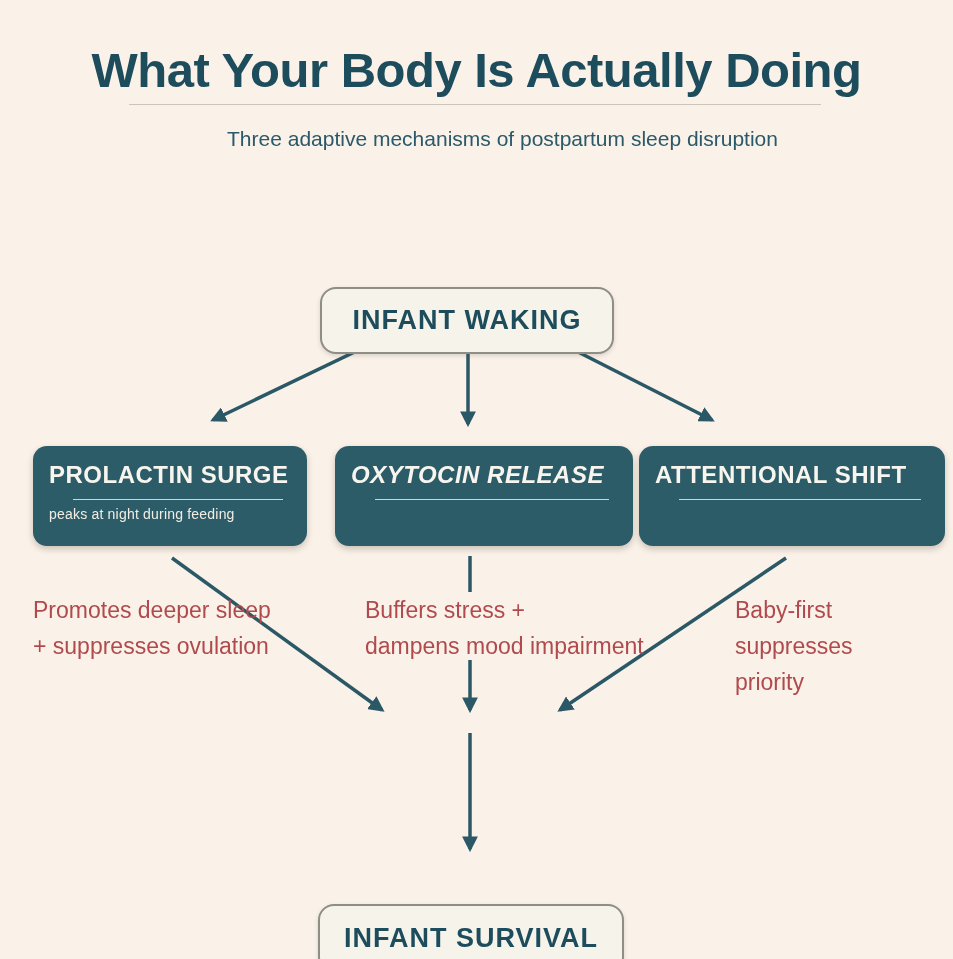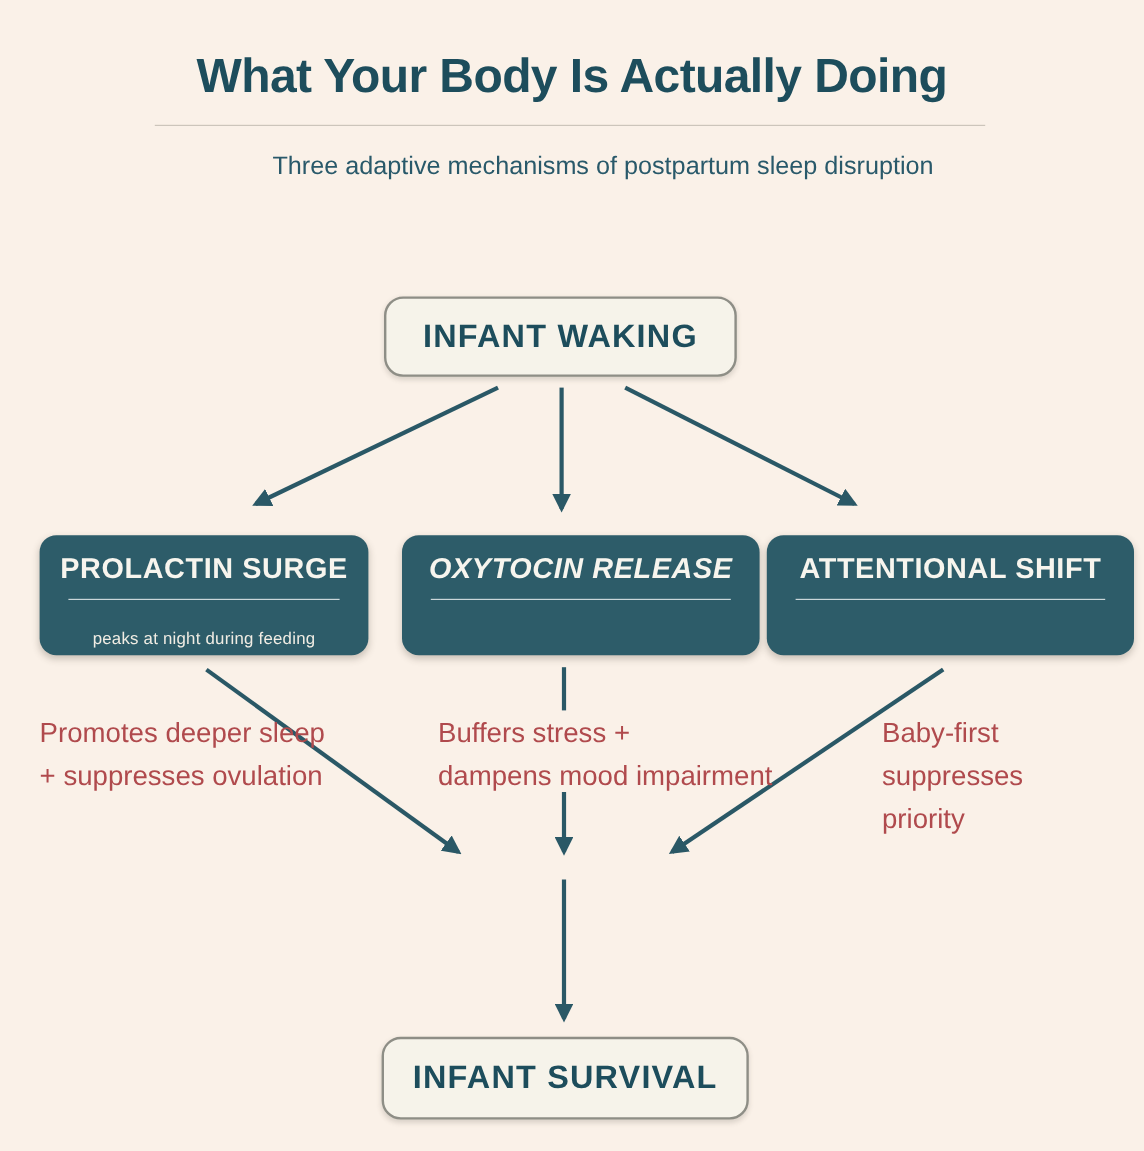--- a/index.html
+++ b/index.html
@@ -13,21 +13,21 @@
     height: 959px;
     background: #faf1e8;
     overflow: hidden;
   }
   .page-title {
     position: absolute;
     top: 42px; left: 0;
     width: 100%;
     margin: 0;
     text-align: center;
-    font-size: 40px;
+    font-size: 49px;
     font-weight: bold;
     letter-spacing: -0.5px;
     color: #1d4d5c;
   }
   .title-divider {
     position: absolute;
     top: 104px; left: 129px;
     width: 692px; height: 1px;
     background: #ccc5bb;
   }
@@ -52,50 +52,51 @@
     align-items: center;
     justify-content: center;
     background: #f6f3ea;
     border: 2px solid #8e8e86;
     border-radius: 16px;
     box-shadow: 0 2px 4px rgba(80,70,60,0.18);
     color: #1d4d5c;
     font-size: 27px;
     font-weight: bold;
     letter-spacing: 1px;
+    margin-top: 40px;
   }
   .node-top { left: 320px; top: 247px; width: 290px; height: 63px; }
   .node-bottom { left: 318px; top: 864px; width: 302px; height: 65px; text-align: center; }
   .mech-box {
     position: absolute;
     top: 446px;
     height: 100px;
     background: #2d5c69;
     border-radius: 14px;
     box-shadow: 0 3px 6px rgba(60,50,40,0.25);
-    text-align: center;
     box-sizing: border-box;
     padding-top: 15px;
+    padding-left: 16px;
   }
   .mech-1 { left: 33px;  width: 274px; }
   .mech-2 { left: 335px; width: 298px; font-style: italic; }
   .mech-3 { left: 639px; width: 306px; }
   .mech-title {
     color: #f7f5ee;
     font-size: 24px;
     font-weight: bold;
     letter-spacing: 0.5px;
   }
   .mech-sep {
     height: 1px;
     margin: 10px 24px 0 24px;
     background: rgba(255,255,255,0.75);
   }
   .mech-desc {
-    margin-top: 24px;
+    margin-top: 6px;
     color: #f1ede4;
     font-size: 14px;
     letter-spacing: 0.2px;
   }
   .effect {
     position: absolute;
     top: 592px;
     color: #b04a4d;
     font-size: 23px;
     font-weight: normal;

